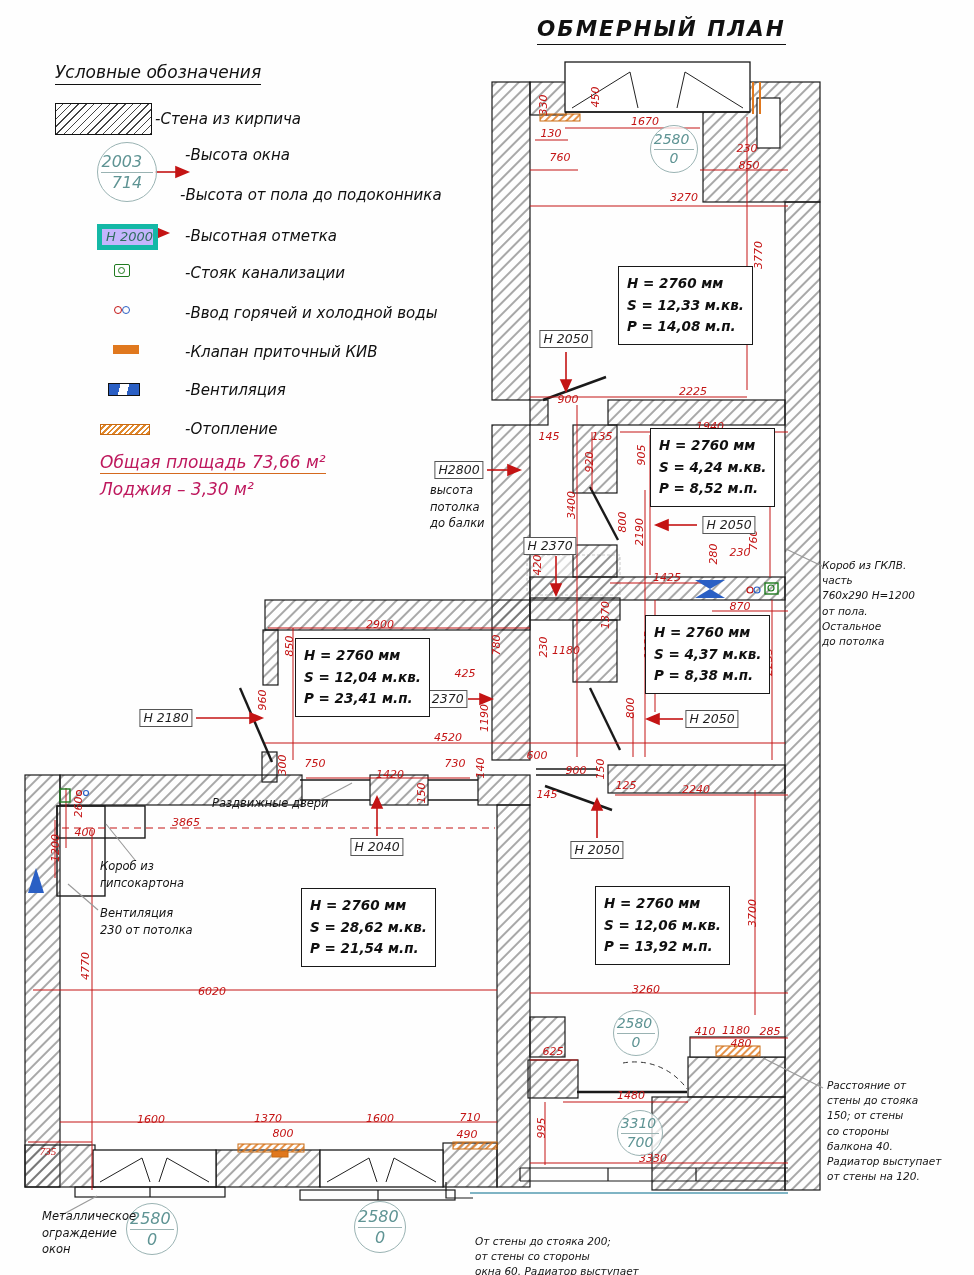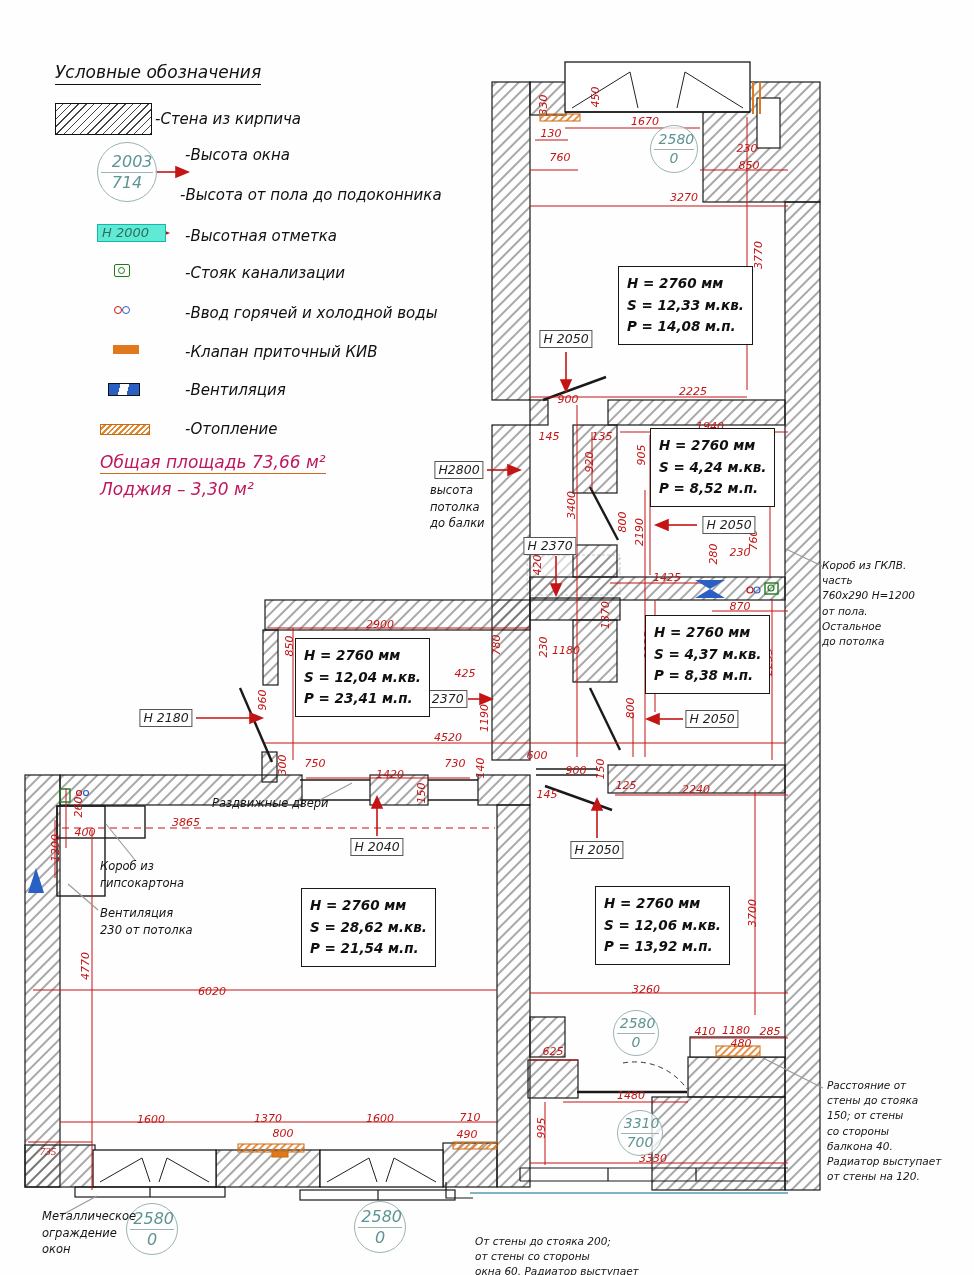--- a/index.html
+++ b/index.html
@@ -10,38 +10,38 @@
   .abs{position:absolute;}
   .dim{position:absolute;transform:translate(-50%,-50%);color:#c41414;
        font:italic 11px "DejaVu Sans",sans-serif;white-space:nowrap;z-index:3;}
   .dim.rot{transform:translate(-50%,-50%) rotate(-90deg);}
   .hmark{position:absolute;transform:translate(-50%,-50%);border:1px solid #555;background:#fff;
          padding:0 3px 1px 3px;font:italic 12.5px "DejaVu Sans",sans-serif;color:#1d1d1d;
          white-space:nowrap;z-index:4;}
   .circ{position:absolute;transform:translate(-50%,-50%);border:1.3px solid #9ab3b3;border-radius:50%;
         display:flex;flex-direction:column;align-items:center;justify-content:center;
         color:#5f9494;font-style:italic;background:rgba(255,255,255,.75);z-index:4;line-height:1.25;}
-  .circ .ct{border-bottom:1.3px solid #9ab3b3;width:88%;text-align:right;}
+  .circ .ct{border-bottom:1.3px solid #9ab3b3;width:88%;text-align:left;}
   .circ .cb{width:88%;text-align:center;}
   .room-box{position:absolute;border:1.7px solid #181818;background:#fff;padding:6px 8px;
             font:italic 13.5px "DejaVu Sans",sans-serif;font-weight:600;color:#101010;
             line-height:1.6;white-space:nowrap;z-index:4;}
   .note{position:absolute;font:italic 11.5px "DejaVu Sans",sans-serif;color:#141414;
         line-height:1.45;white-space:nowrap;z-index:4;}
   .note.sm{font-size:10.5px;}
   
   .legend-heading{position:absolute;left:55px;top:62px;font:italic 17px "DejaVu Sans",sans-serif;
         color:#111;border-bottom:1.4px solid #111;padding-bottom:2px;z-index:4;}
   .legend-label{position:absolute;font:italic 15px "DejaVu Sans",sans-serif;color:#101010;
         white-space:nowrap;z-index:4;}
   .swatch-hatch{position:absolute;left:55px;top:103px;width:95px;height:30px;border:1.6px solid #111;
         background:repeating-linear-gradient(135deg,rgba(0,0,0,0) 0 4.5px,#444 4.5px 5.5px);z-index:4;}
   .legend-circ{left:127px;top:172px;width:58px;height:58px;font-size:16px;}
-  .legend-hbox{position:absolute;left:97px;top:224px;border:1px solid #14b8a6;background:#5eead4;
-        padding:0 16px 1px 4px;font:italic 13px "DejaVu Sans",sans-serif;color:#2e6e5e;z-index:4;}
+  .legend-hbox{position:absolute;left:97px;top:224px;border:5px solid #14b8a6;background:#c4b5fd;
+        padding:0 0 1px 4px;font:italic 13px "DejaVu Sans",sans-serif;color:#2e6e5e;z-index:4;}
   .icon-sewer{position:absolute;left:114px;top:264px;width:14px;height:11px;border:1.4px solid #1f7a1f;
         border-radius:2px;z-index:4;}
   .icon-sewer:after{content:"";position:absolute;left:3px;top:2px;width:5px;height:5px;border:1.2px solid #1f7a1f;border-radius:50%;}
   .icon-water{position:absolute;left:114px;top:306px;width:20px;height:8px;z-index:4;}
   .icon-water .wr{position:absolute;left:0;top:0;width:6px;height:6px;border:1.4px solid #c41414;border-radius:50%;}
   .icon-water .wb{position:absolute;left:8px;top:0;width:6px;height:6px;border:1.4px solid #2a5fc4;border-radius:50%;}
   .icon-kiv{position:absolute;left:113px;top:345px;width:26px;height:9px;background:#e0781e;z-index:4;}
   .icon-vent{position:absolute;left:108px;top:383px;width:30px;height:11px;border:1.3px solid #111;
         background:linear-gradient(105deg,#2a5fc4 0 35%,#fff 35% 62%,#2a5fc4 62% 100%);z-index:4;}
   .icon-heat{position:absolute;left:100px;top:424px;width:48px;height:9px;border:1px solid #c96a10;
@@ -252,20 +252,21 @@
       <circle cx="750" cy="590" r="3" stroke="#c41414" stroke-width="1.2"></circle>
       <circle cx="757" cy="590" r="3" stroke="#2a5fc4" stroke-width="1.2"></circle>
       <rect x="60" y="789" width="10" height="13" stroke="#1f7a1f" stroke-width="1.4"></rect>
       <circle cx="79" cy="793" r="2.5" stroke="#c41414" stroke-width="1.2"></circle>
       <circle cx="86" cy="793" r="2.5" stroke="#2a5fc4" stroke-width="1.2"></circle>
     </g>
   </svg>
 
   <div id="labels">
 
+    <div id="page-title">ОБМЕРНЫЙ ПЛАН</div>
 
     <div class="legend-heading">Условные обозначения</div>
 
     <div class="swatch-hatch"></div>
     <div class="legend-label" style="left:155px;top:110px;">-Стена из кирпича</div>
 
     <div class="circ legend-circ abs" style="position:absolute;transform:translate(-50%,-50%);">
       <span class="ct">2003</span>
       <span class="cb">714</span>
     </div>

